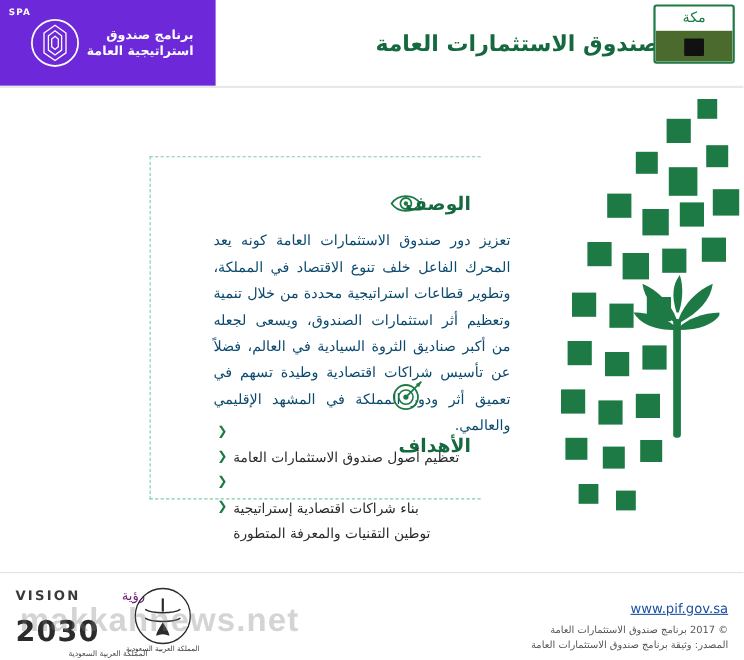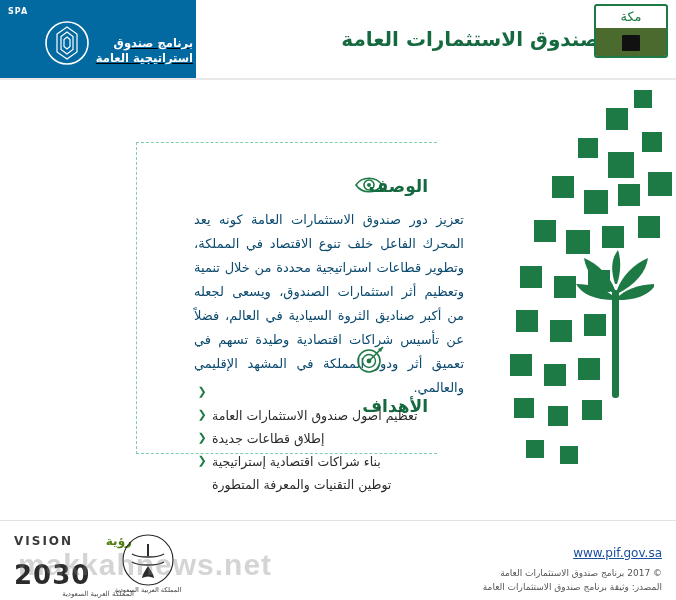--- a/index.html
+++ b/index.html
@@ -10,25 +10,25 @@
     overflow:hidden;
     position:relative;
   }
   
   .header{
     position:absolute;left:0;top:0;width:676px;height:78px;
     background:#ffffff;
   }
   .header-green{
     position:absolute;left:0;top:0;width:196px;height:78px;
-    background:#0369a1;
+    background:#6d28d9;
   }
   .spa-logo{
-    position:absolute;left:31px;top:12px;width:170px;height:54px;
-    display:flex;align-items:flex-end;justify-content:flex-start;text-decoration:underline;
+    position:absolute;left:14px;top:12px;width:170px;height:54px;
+    display:flex;align-items:center;justify-content:flex-start;
   }
   .spa-mark{
     width:46px;height:46px;position:relative;flex:0 0 auto;
     margin-left:0;margin-right:6px;
   }
   .spa-mark svg{display:block;}
   .spa-text{
     color:#ffffff;font-size:11.5px;line-height:15px;
     text-align:right;font-weight:bold;letter-spacing:.2px;
     direction:rtl;margin-right:8px;
@@ -123,21 +123,21 @@
   .footer{
     position:absolute;left:0;top:520px;width:676px;height:80px;background:#ffffff;
   }
   .footer-rule{position:absolute;left:0;top:0;width:676px;height:1px;background:#e2e2e2;}
   .vision{
     position:absolute;left:14px;top:14px;width:120px;height:52px;color:#2b2b2b;
     direction:ltr;text-align:left;
   }
   .v-top{font-size:12px;letter-spacing:2px;font-weight:bold;color:#3a3a3a;}
   .v-num{font-size:26px;font-weight:bold;letter-spacing:1px;color:#2b2b2b;line-height:26px;margin-top:14px;}
-  .v-ar{position:absolute;right:2px;top:0;font-size:12px;color:#4d7c0f;font-weight:bold;}
+  .v-ar{position:absolute;right:2px;top:0;font-size:12px;color:#701a75;}
   .v-sub{font-size:7px;color:#4a4a4a;margin-top:2px;direction:rtl;text-align:right;}
   .emblem{
     position:absolute;left:120px;top:12px;width:56px;height:56px;
   }
   .emblem-cap{
     position:absolute;left:108px;top:66px;width:80px;text-align:center;
     font-size:6.5px;color:#3a3a3a;direction:rtl;
   }
   .site{
     position:absolute;right:14px;top:26px;color:#1b4fa0;font-size:12px;
@@ -259,21 +259,20 @@
   </div>
   <div class="sec-title goals">الأهداف</div>
 
   <div class="goal-list">
     <div class="goal-item">
       <span class="chev">❮</span>
       <span class="goal-label">تعظيم أصول صندوق الاستثمارات العامة</span>
     </div>
     <div class="goal-item">
       <span class="chev">❮</span>
-      <span class="goal-label">إطلاق قطاعات جديدة</span>
     </div>
     <div class="goal-item">
       <span class="chev">❮</span>
       <span class="goal-label">بناء شراكات اقتصادية إستراتيجية</span>
     </div>
     <div class="goal-item">
       <span class="chev">❮</span>
       <span class="goal-label">توطين التقنيات والمعرفة المتطورة</span>
     </div>
   </div>

